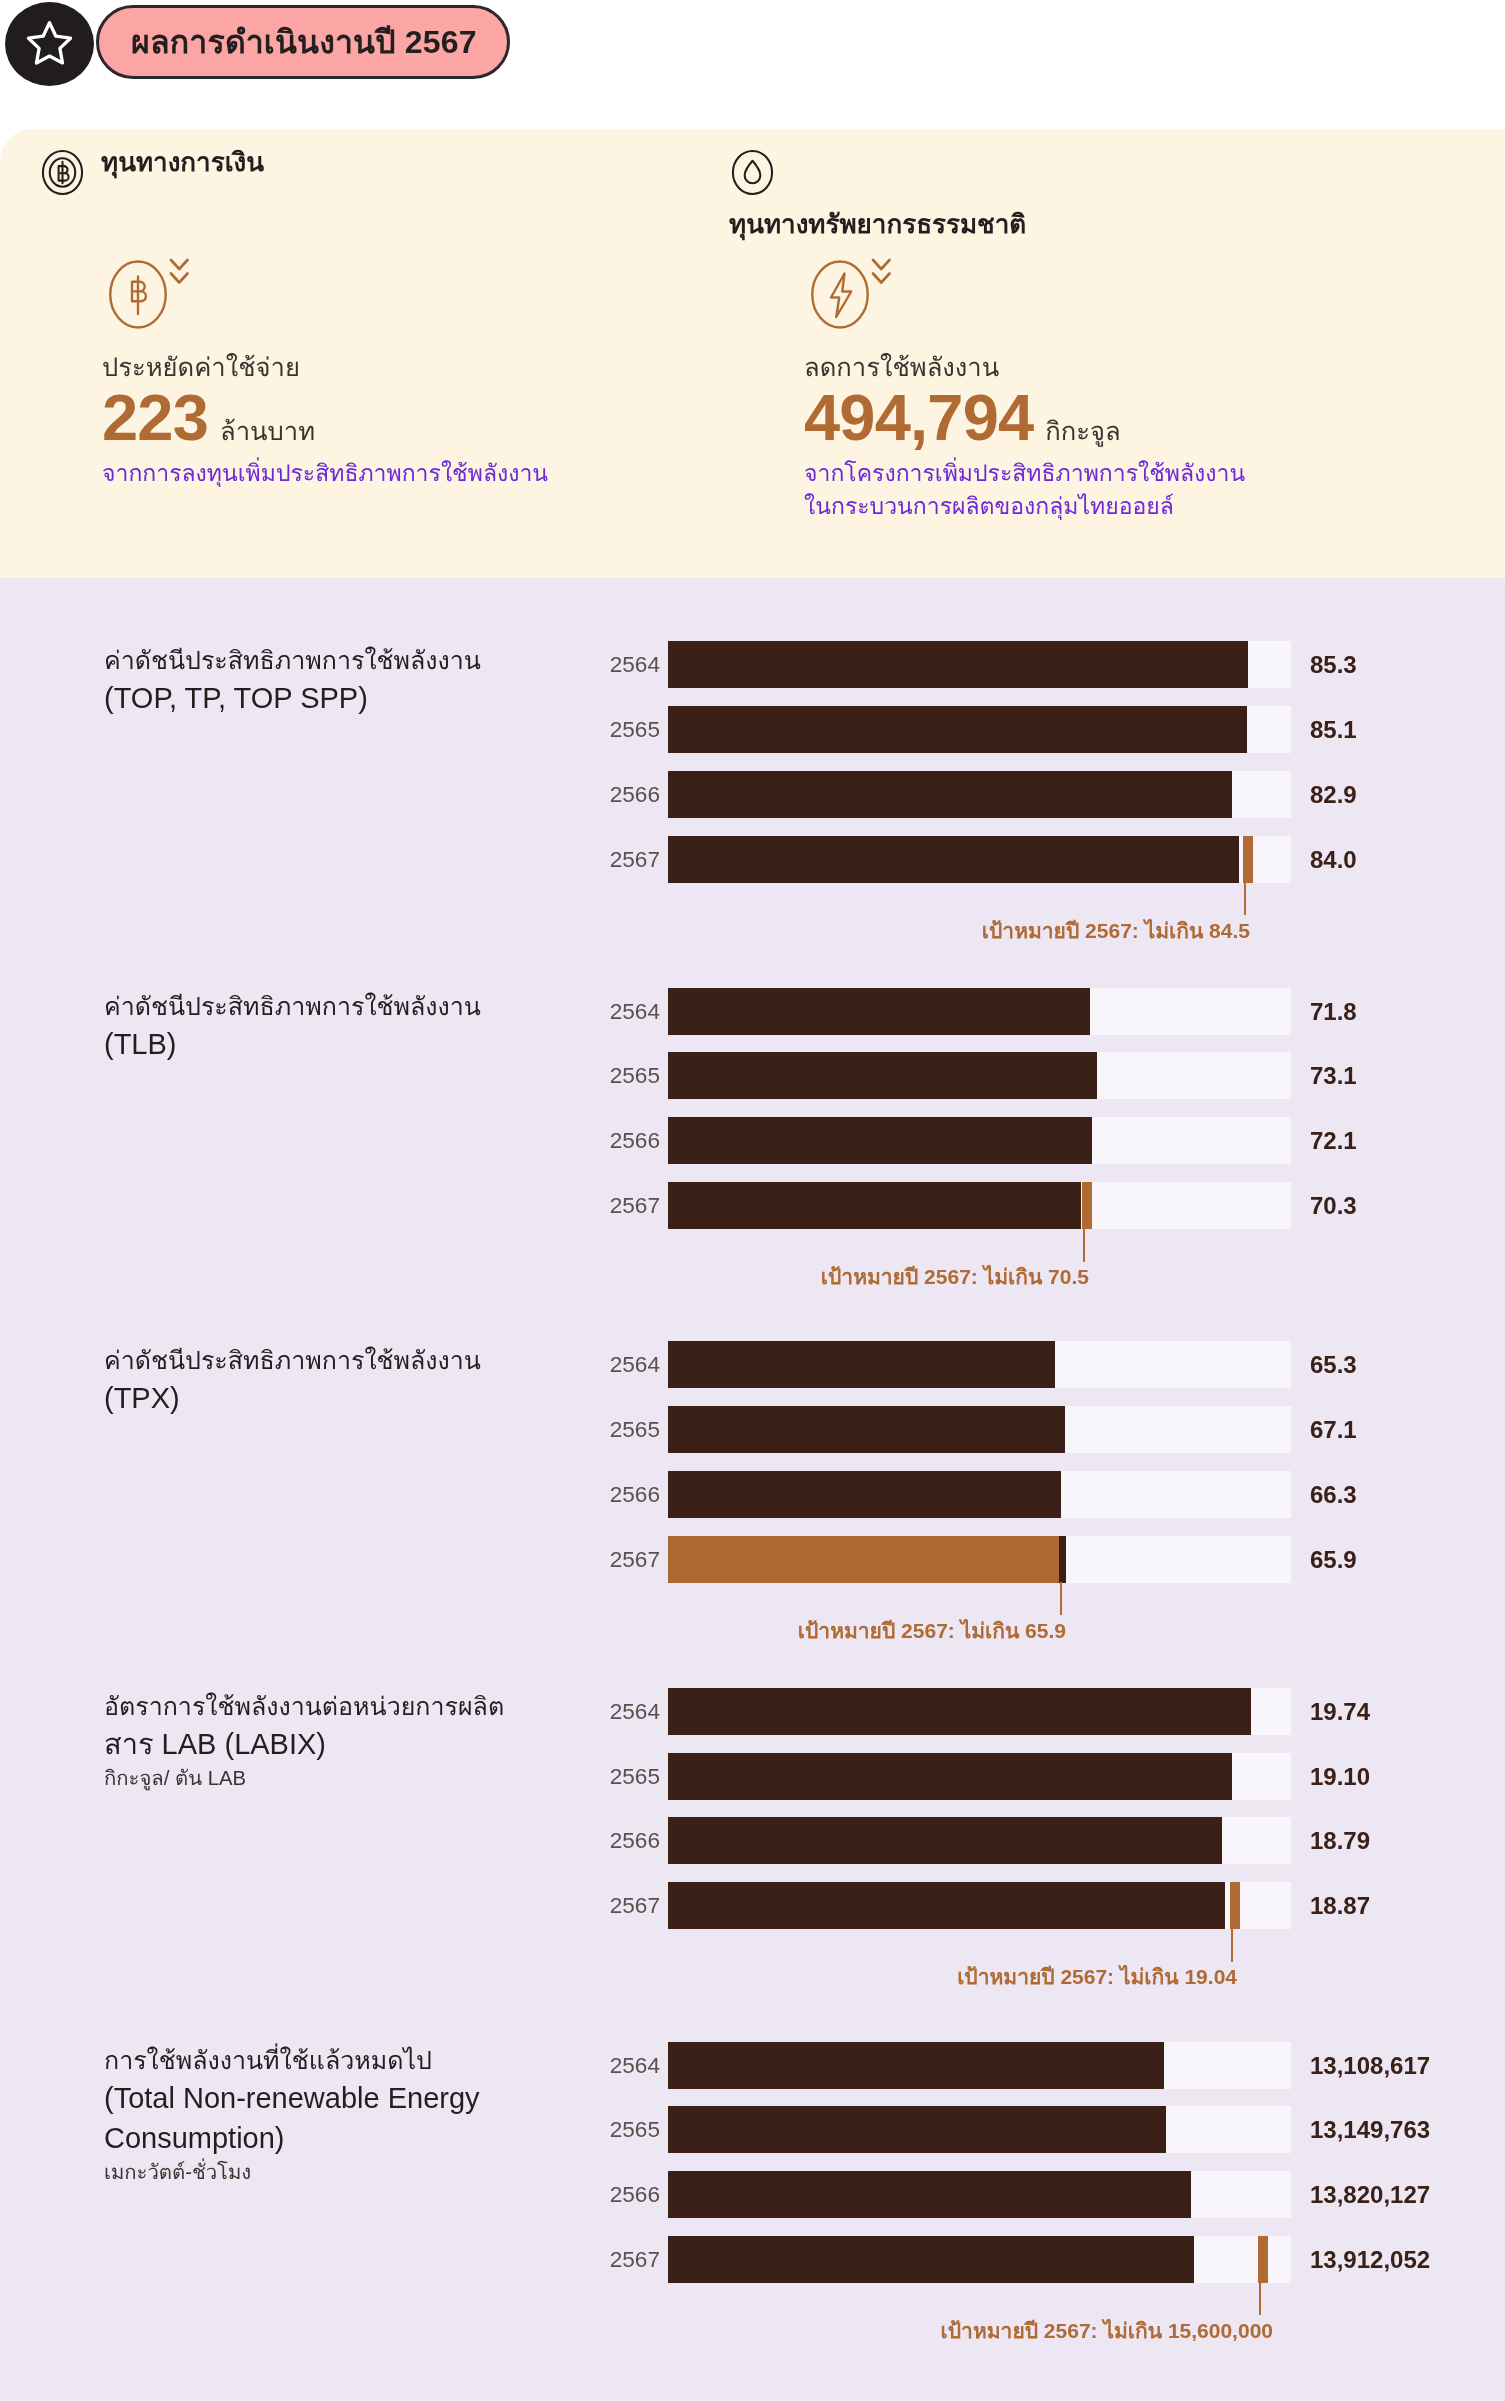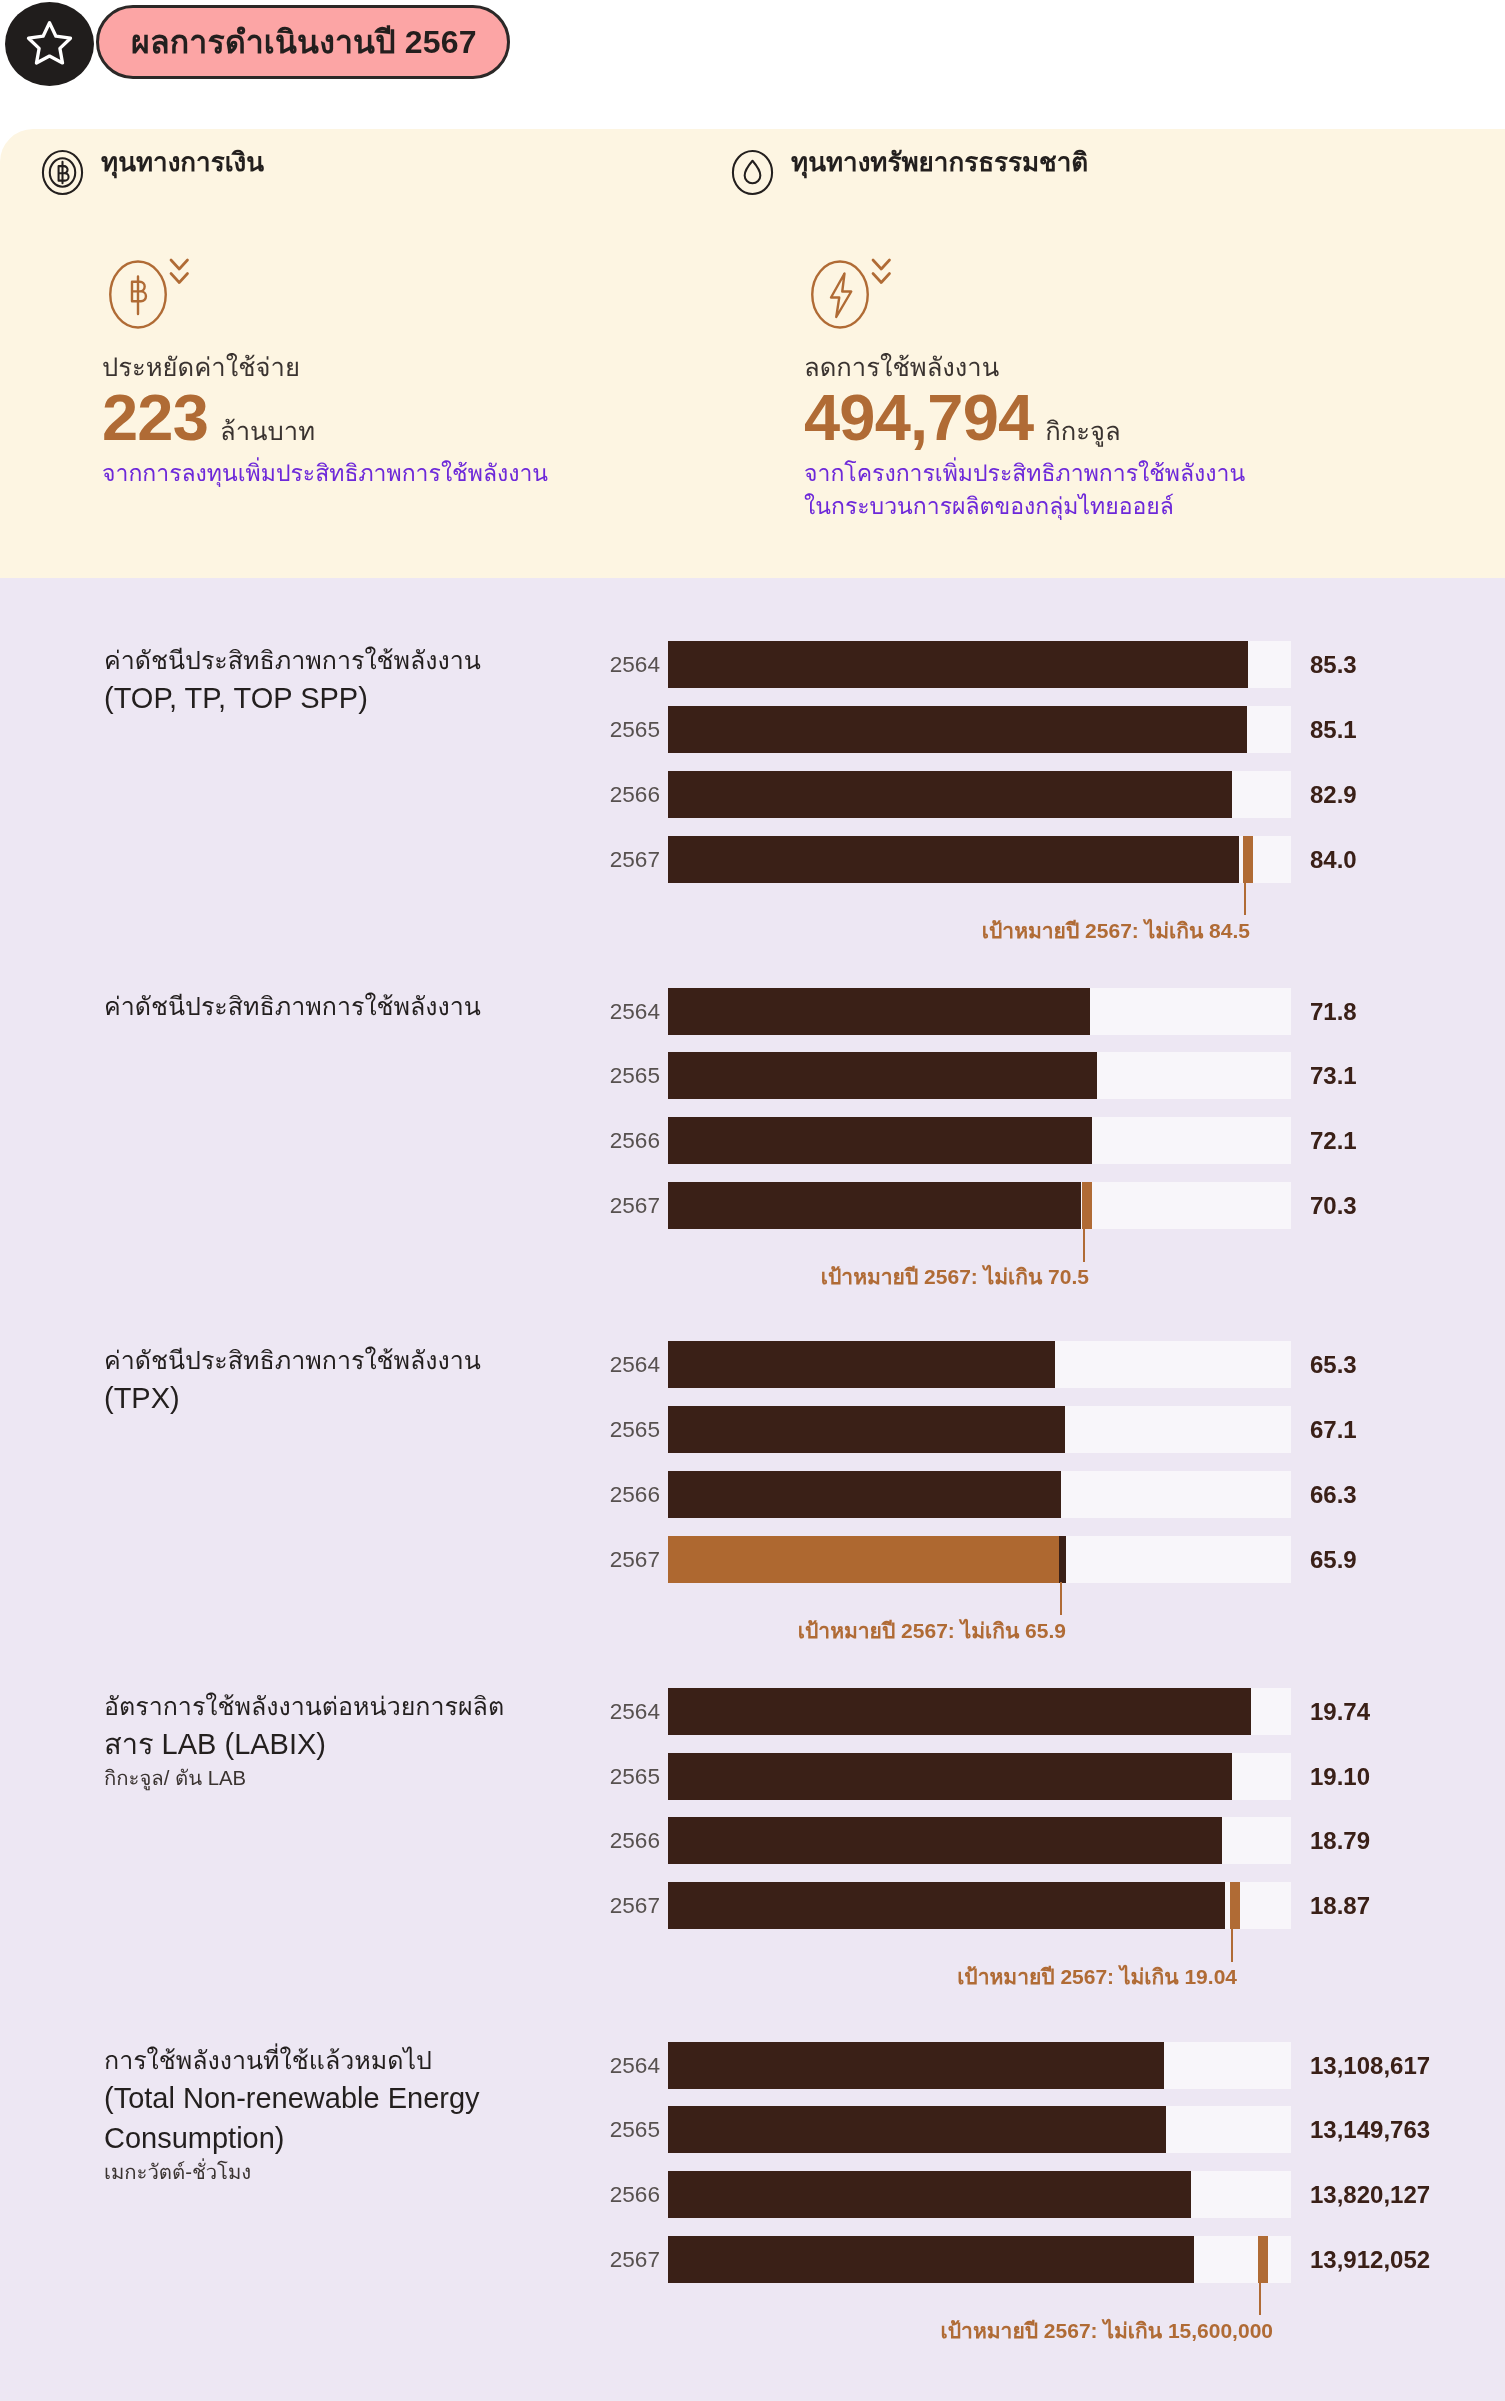--- a/index.html
+++ b/index.html
@@ -85,21 +85,21 @@
   <span class="ring">
     <svg viewBox="0 0 48 48" fill="none" stroke="#231F1E" stroke-width="2.1" aria-hidden="true">
       <ellipse cx="24" cy="24" rx="20" ry="22"></ellipse>
       <ellipse cx="24" cy="24" rx="13" ry="14.5"></ellipse>
       <path d="M24 13v22M20 17.5h5.6a3.6 3.6 0 010 7.2H20v-7.2zM20 24.7h6.4a3.8 3.8 0 010 7.6H20v-7.6z" stroke-linecap="round" stroke-linejoin="round"></path>
     </svg>
   </span>
   <span class="lbl">ทุนทางการเงิน</span>
 </div>
 
-<div class="cap-head" style="left:729px;top:149px;">
+<div class="cap-head" style="left:729px;top:149px;flex-direction:column;">
   <span class="ring">
     <svg viewBox="0 0 48 48" fill="none" stroke="#231F1E" stroke-width="2.1" aria-hidden="true">
       <ellipse cx="24" cy="24" rx="20" ry="22"></ellipse>
       <path d="M24 12c0 0-8 9.3-8 15a8 8 0 0016 0c0-5.7-8-15-8-15z" stroke-linejoin="round"></path>
     </svg>
   </span>
   <span class="lbl">ทุนทางทรัพยากรธรรมชาติ</span>
 </div>
 
 <div class="kpi" style="left:102px;top:254px;">
@@ -169,20 +169,21 @@
           <div class="marker" style="left: 575px;"></div>
         </div>
         <div class="val">84.0</div>
       </div>
       <div class="tgt-line" style="left: 1244px; top: 882px; height: 33px;"></div>
       <div class="tgt-cap" style="top: 920px; left: 0px; width: 1250px; text-align: right;">เป้าหมายปี 2567: ไม่เกิน 84.5</div>
     </div>
     <div class="group" style="top: 0px;">
       <div class="g-title" style="top: 989px;">
         <div class="l1">ค่าดัชนีประสิทธิภาพการใช้พลังงาน</div>
+        <div class="l2">(TLB)</div>
       </div>
       <div class="row" style="top: 988px;">
         <div class="yr">2564</div>
         <div class="track">
           <div class="fill" style="width: 422px;"></div>
         </div>
         <div class="val">71.8</div>
       </div>
       <div class="row" style="top: 1052px;">
         <div class="yr">2565</div>

